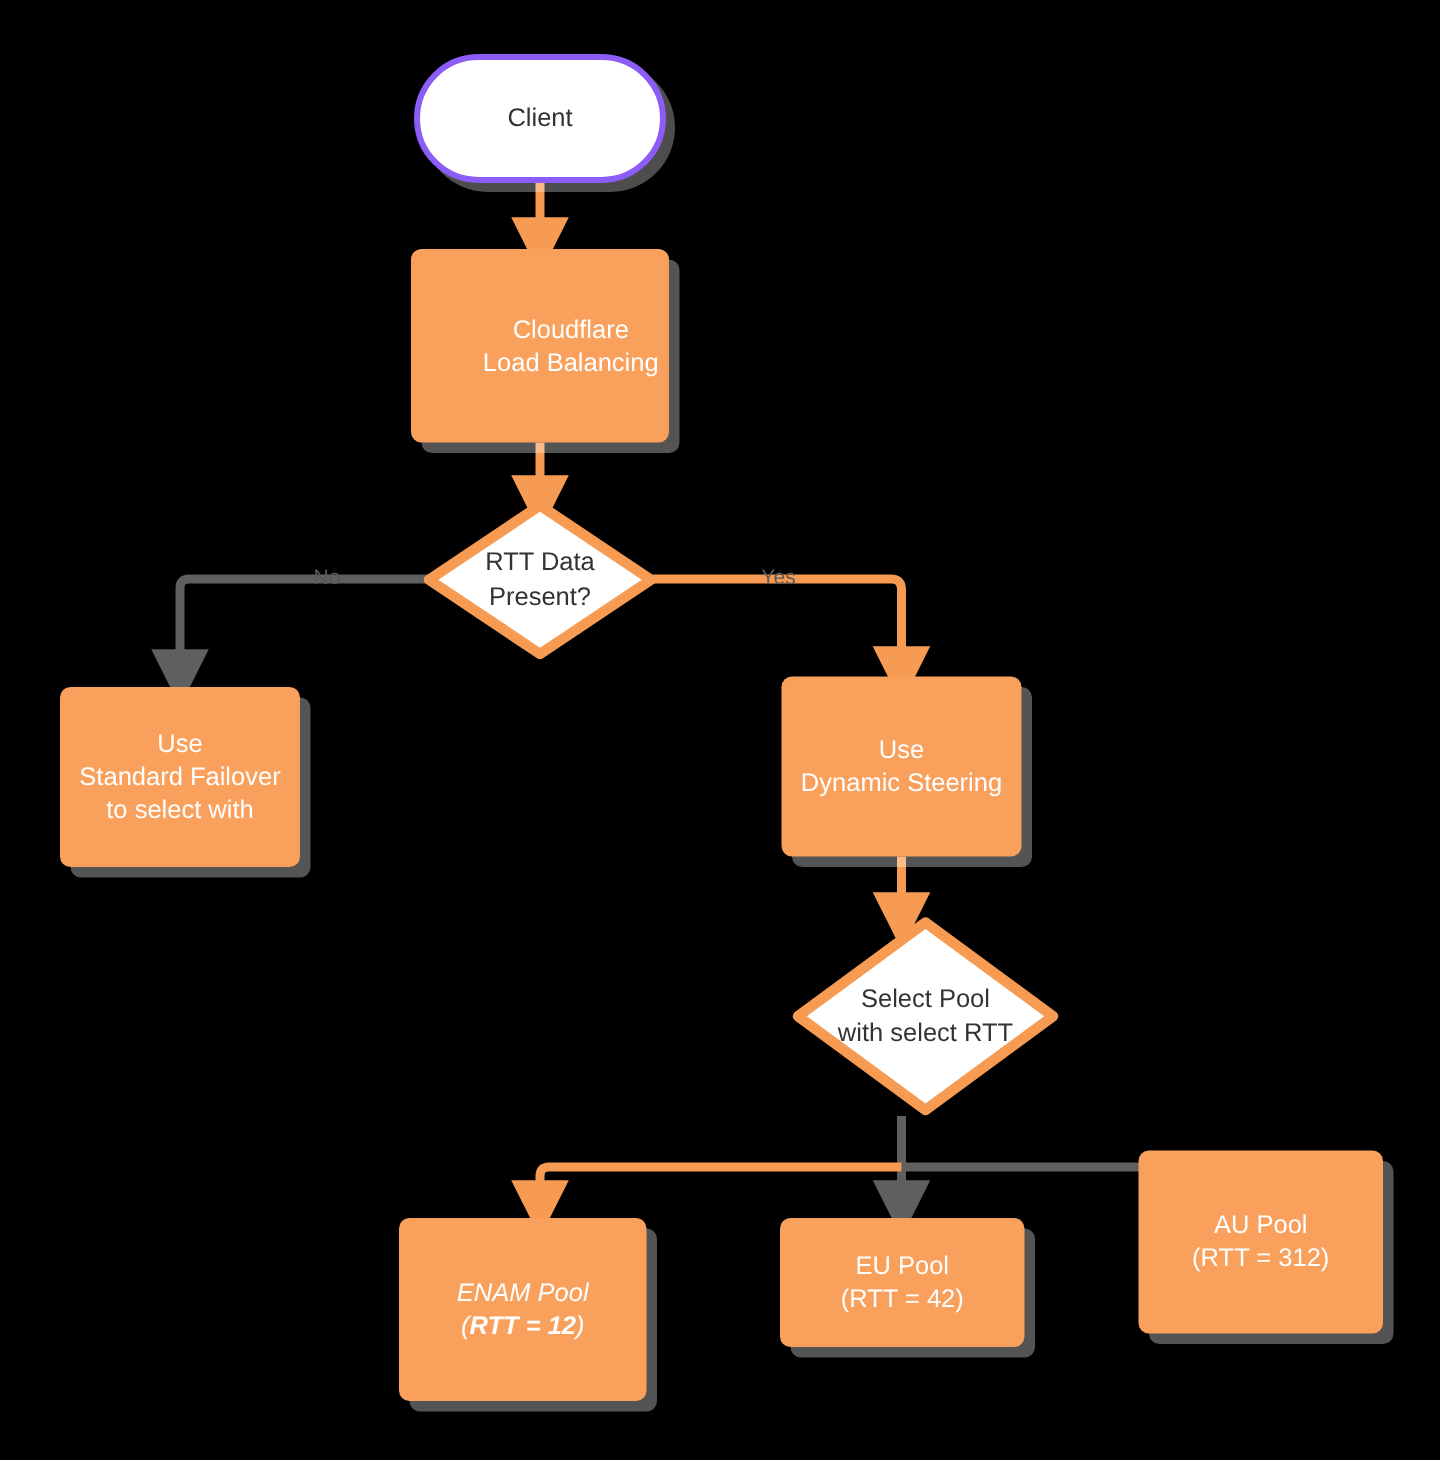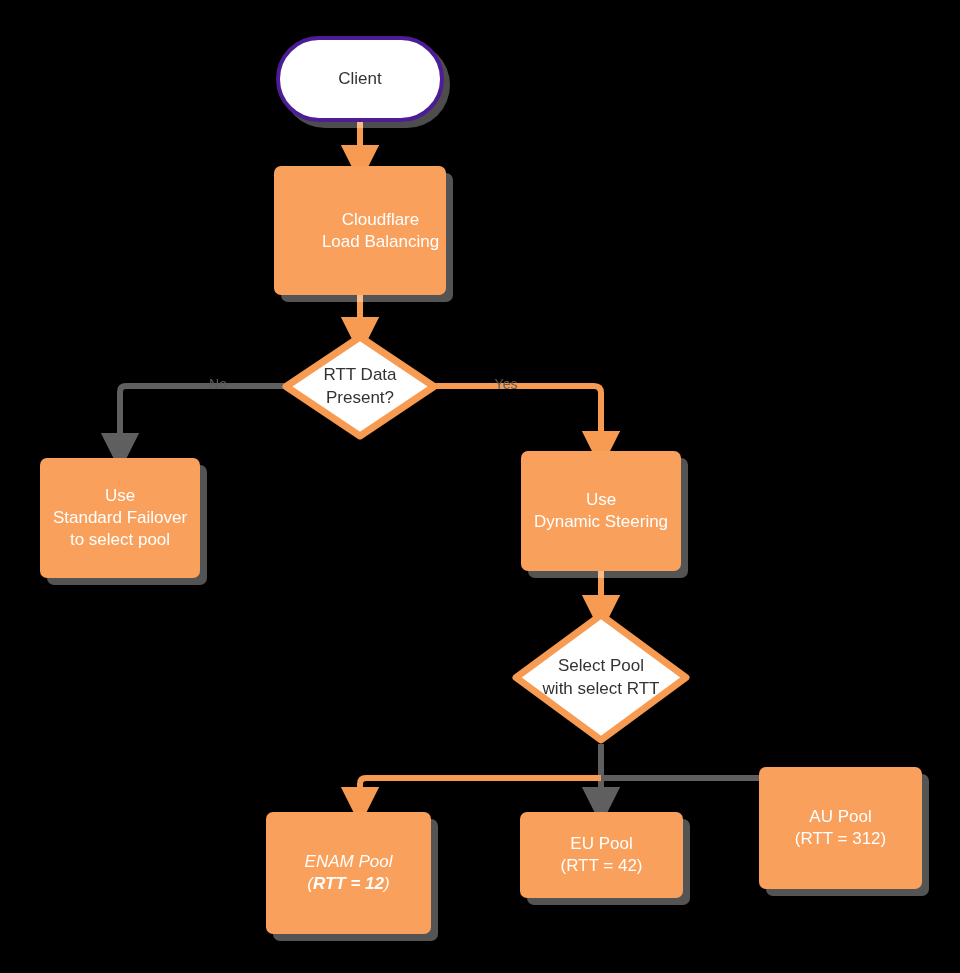--- a/index.html
+++ b/index.html
@@ -28,21 +28,21 @@
     display: flex;
     align-items: center;
     justify-content: center;
     text-align: center;
     line-height: 1.28;
   }
 
   
   .node-terminal {
     background: #ffffff;
-    border: 4px solid #4c1d95;
+    border: 4px solid #8b5cf6;
     border-radius: 46px;
     color: #333333;
     font-size: 17px;
     box-shadow: 6px 6px 0 rgba(255,255,255,0.30);
   }
 
   
   .node-process {
     background: #f9a05c;
     border-radius: 7px;
@@ -109,21 +109,21 @@
 
     <path d="M601,744 L601,806" stroke="#5f5f5f" stroke-width="6" fill="none" marker-end="url(#arrow-inactive)"></path>
 
     <path d="M601,778 L834,778 Q840,778 840,784 L840,806" stroke="#5f5f5f" stroke-width="6" fill="none" marker-end="url(#arrow-inactive)"></path>
 
     <path d="M601,778 L366,778 Q360,778 360,784 L360,806" stroke="#f79b52" stroke-width="6" fill="none" marker-end="url(#arrow-active)"></path>
   </svg>
 
   <div class="edge-label" style="left:199px; top:376px; width:38px;">No</div>
 
-  <div class="edge-label" style="left:485px; top:376px; width:42px;">Yes</div>
+  <div class="edge-label" style="left:498px; top:376px; width:42px;">Yes</div>
 
   <div class="node node-terminal" style="left:276px; top:36px; width:168px; height:86px;">
     <span>Client</span>
   </div>
 
   <div class="node node-process" style="left:274px; top:166px; width:172px; height:129px;padding-left:41px;">
     <div>
       <span class="node-line">Cloudflare</span>
       <span class="node-line">Load Balancing</span>
     </div>
@@ -136,32 +136,32 @@
     <div class="diamond-label">
       <span class="node-line">RTT Data</span>
       <span class="node-line">Present?</span>
     </div>
   </div>
 
   <div class="node node-process" style="left:40px; top:458px; width:160px; height:120px;">
     <div>
       <span class="node-line">Use</span>
       <span class="node-line">Standard Failover</span>
-      <span class="node-line">to select pool</span>
+      <span class="node-line">to select with</span>
     </div>
   </div>
 
   <div class="node node-process" style="left:521px; top:451px; width:160px; height:120px;">
     <div>
       <span class="node-line">Use</span>
       <span class="node-line">Dynamic Steering</span>
     </div>
   </div>
 
-  <div class="node node-decision" style="left:512px; top:611px; width:178px; height:133px;">
+  <div class="node node-decision" style="left:528px; top:611px; width:178px; height:133px;">
     <svg class="diamond-shape" viewBox="0 0 178 133" preserveAspectRatio="none">
       <polygon points="89,4 174,66.5 89,129 4,66.5" fill="#ffffff" stroke="#f79b52" stroke-width="7" stroke-linejoin="round"></polygon>
     </svg>
     <div class="diamond-label">
       <span class="node-line">Select Pool</span>
       <span class="node-line">with select RTT</span>
     </div>
   </div>
 
   <div class="node node-process" style="left:266px; top:812px; width:165px; height:122px;font-style:italic;">

